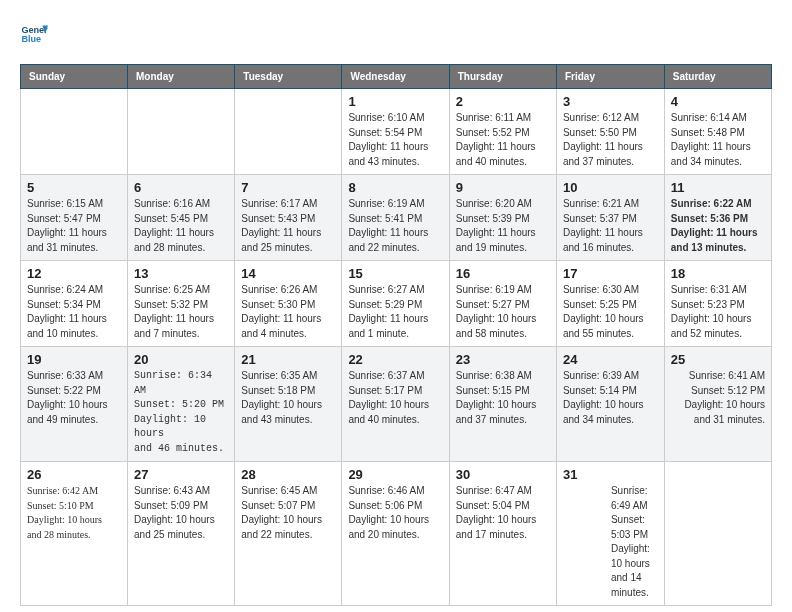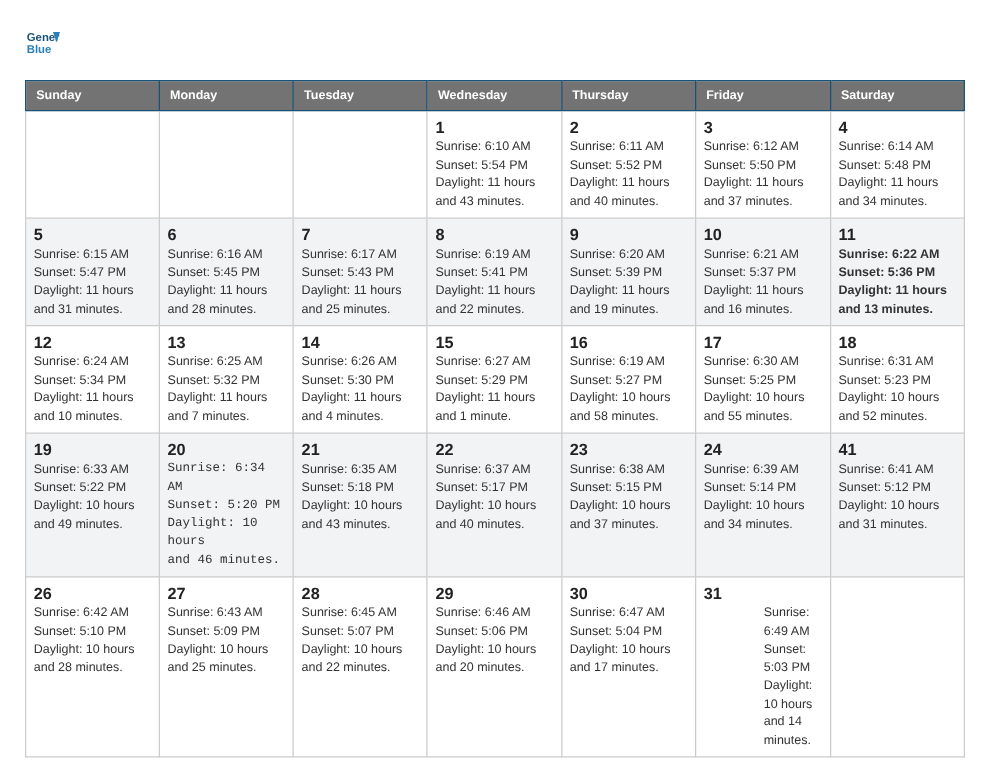--- a/index.html
+++ b/index.html
@@ -280,31 +280,31 @@
 and 37 minutes.</div>
         </td>
         <td class="alt-row">
           <div class="day-number">24</div>
           <div class="day-info" style="white-space: pre-line;">Sunrise: 6:39 AM
 Sunset: 5:14 PM
 Daylight: 10 hours
 and 34 minutes.</div>
         </td>
         <td class="alt-row">
-          <div class="day-number">41</div>
-          <div class="day-info" style="white-space: pre-line;">Sunrise: 6:41 AM
+          <div class="day-number">25</div>
+          <div class="day-info" style="white-space: pre-line; text-align: right;">Sunrise: 6:41 AM
 Sunset: 5:12 PM
 Daylight: 10 hours
 and 31 minutes.</div>
         </td>
       </tr>
       <tr>
         <td>
           <div class="day-number">26</div>
-          <div class="day-info" style="white-space: pre-line;">Sunrise: 6:42 AM
+          <div class="day-info" style="white-space: pre-line; font-family: Liberation Serif, serif;">Sunrise: 6:42 AM
 Sunset: 5:10 PM
 Daylight: 10 hours
 and 28 minutes.</div>
         </td>
         <td>
           <div class="day-number">27</div>
           <div class="day-info" style="white-space: pre-line;">Sunrise: 6:43 AM
 Sunset: 5:09 PM
 Daylight: 10 hours
 and 25 minutes.</div>

